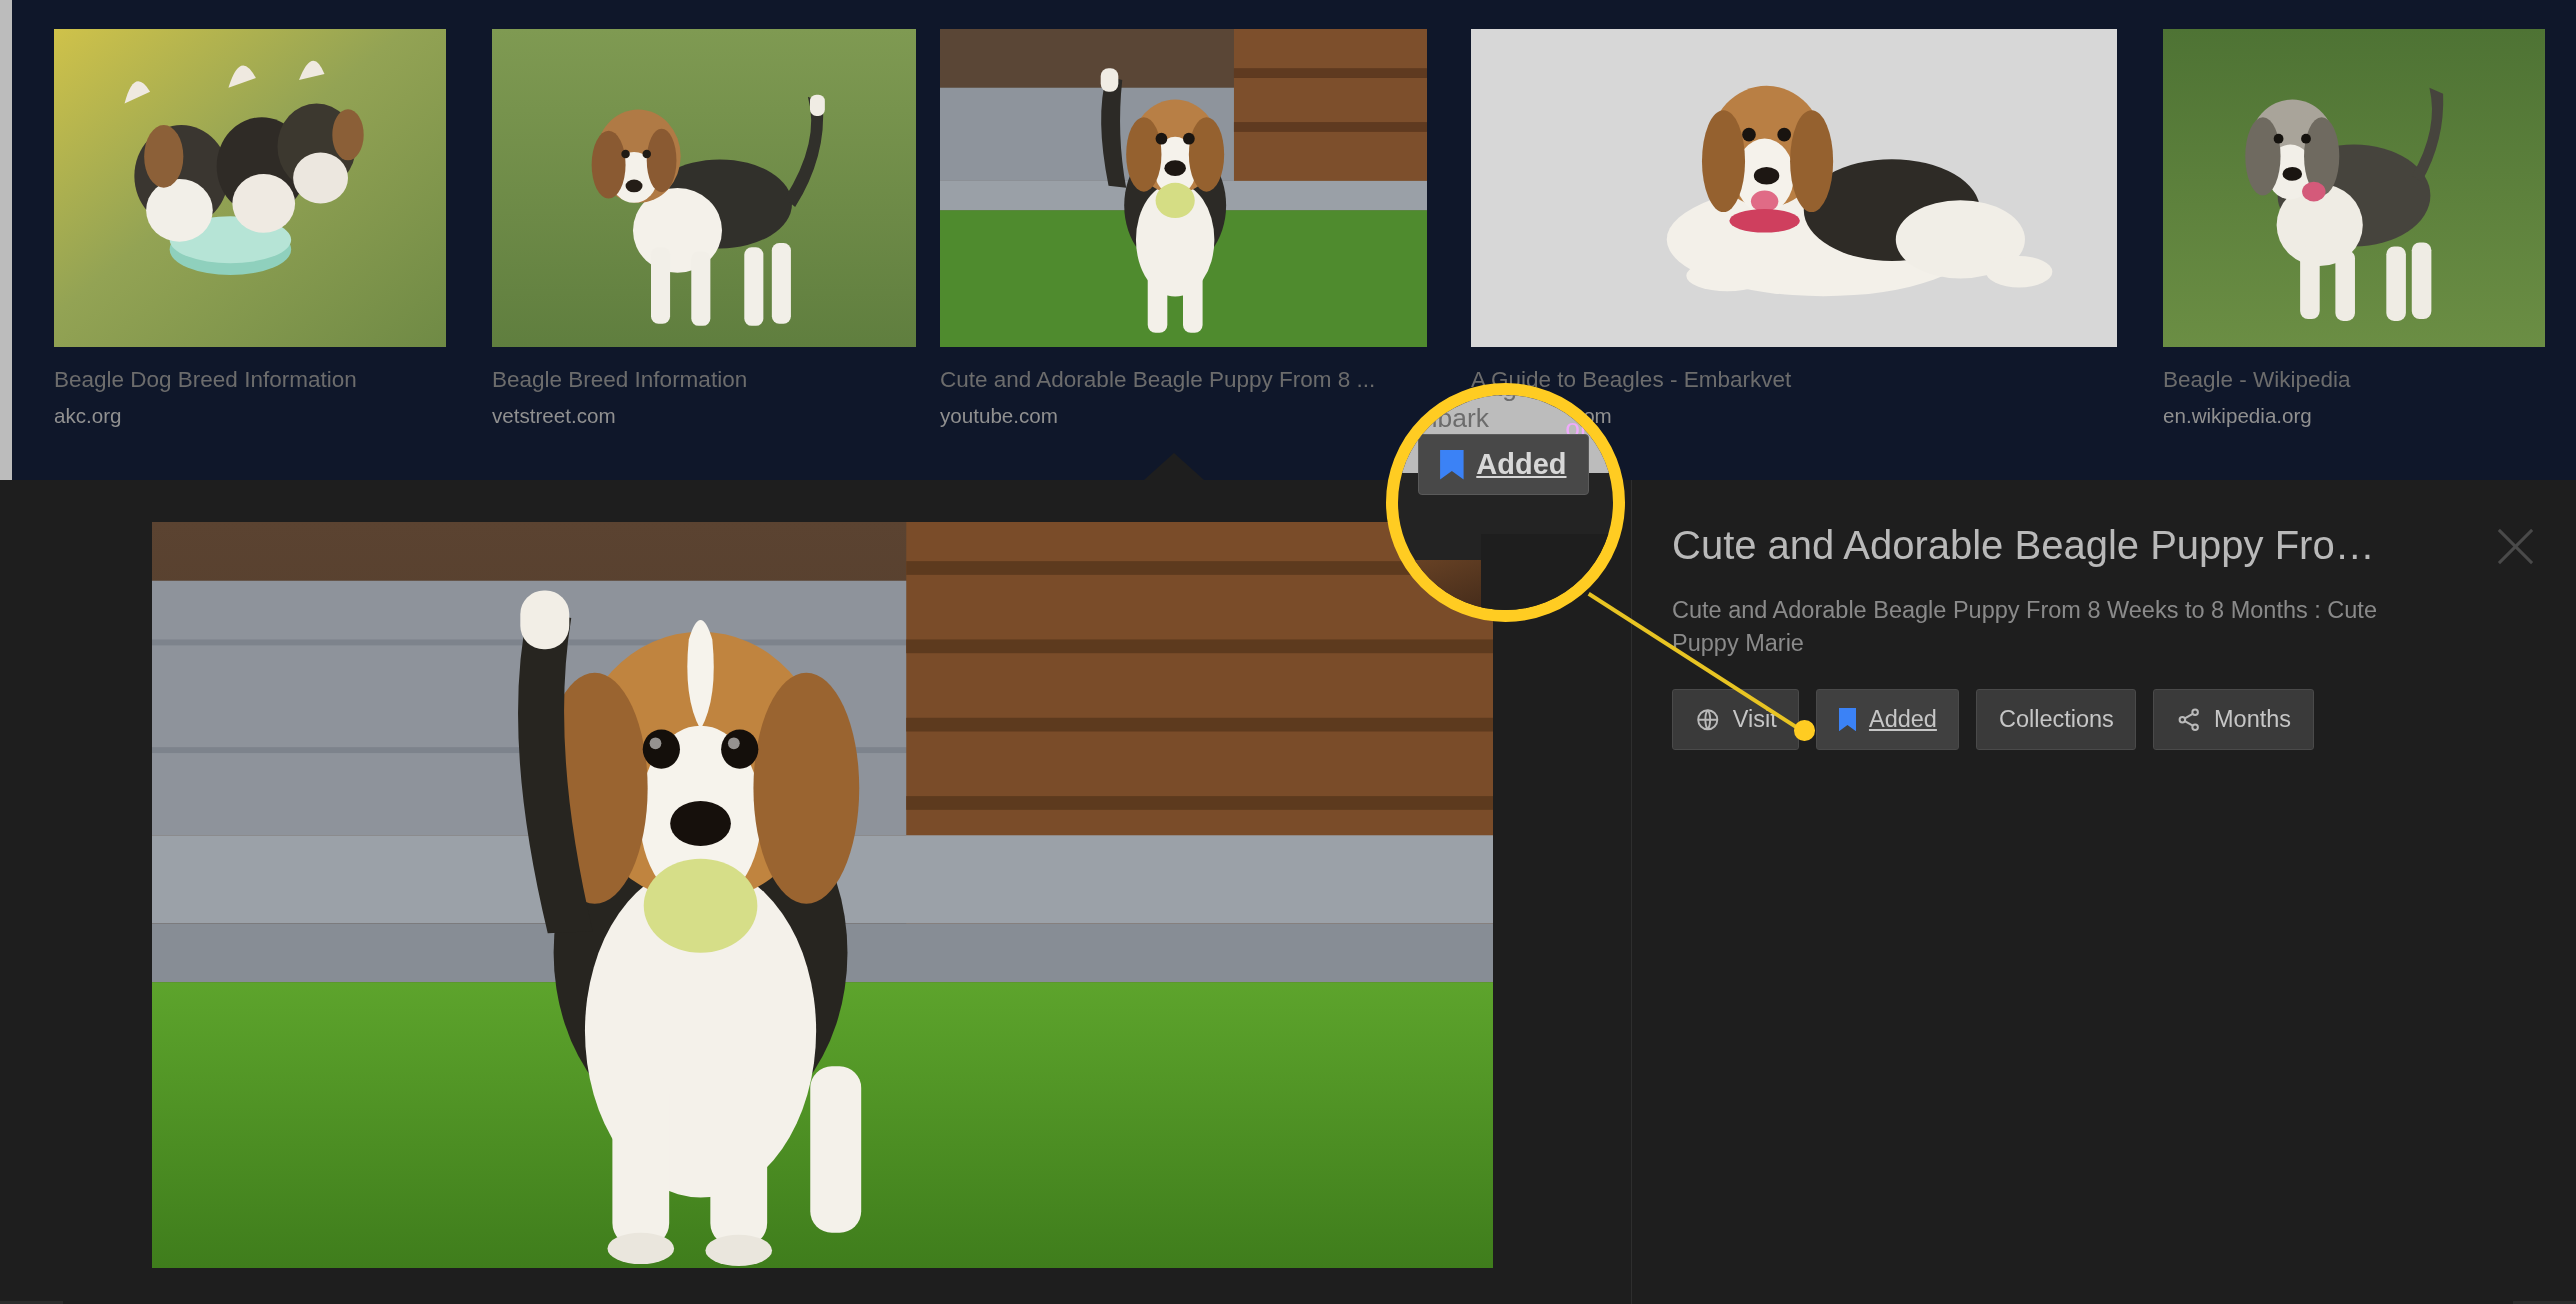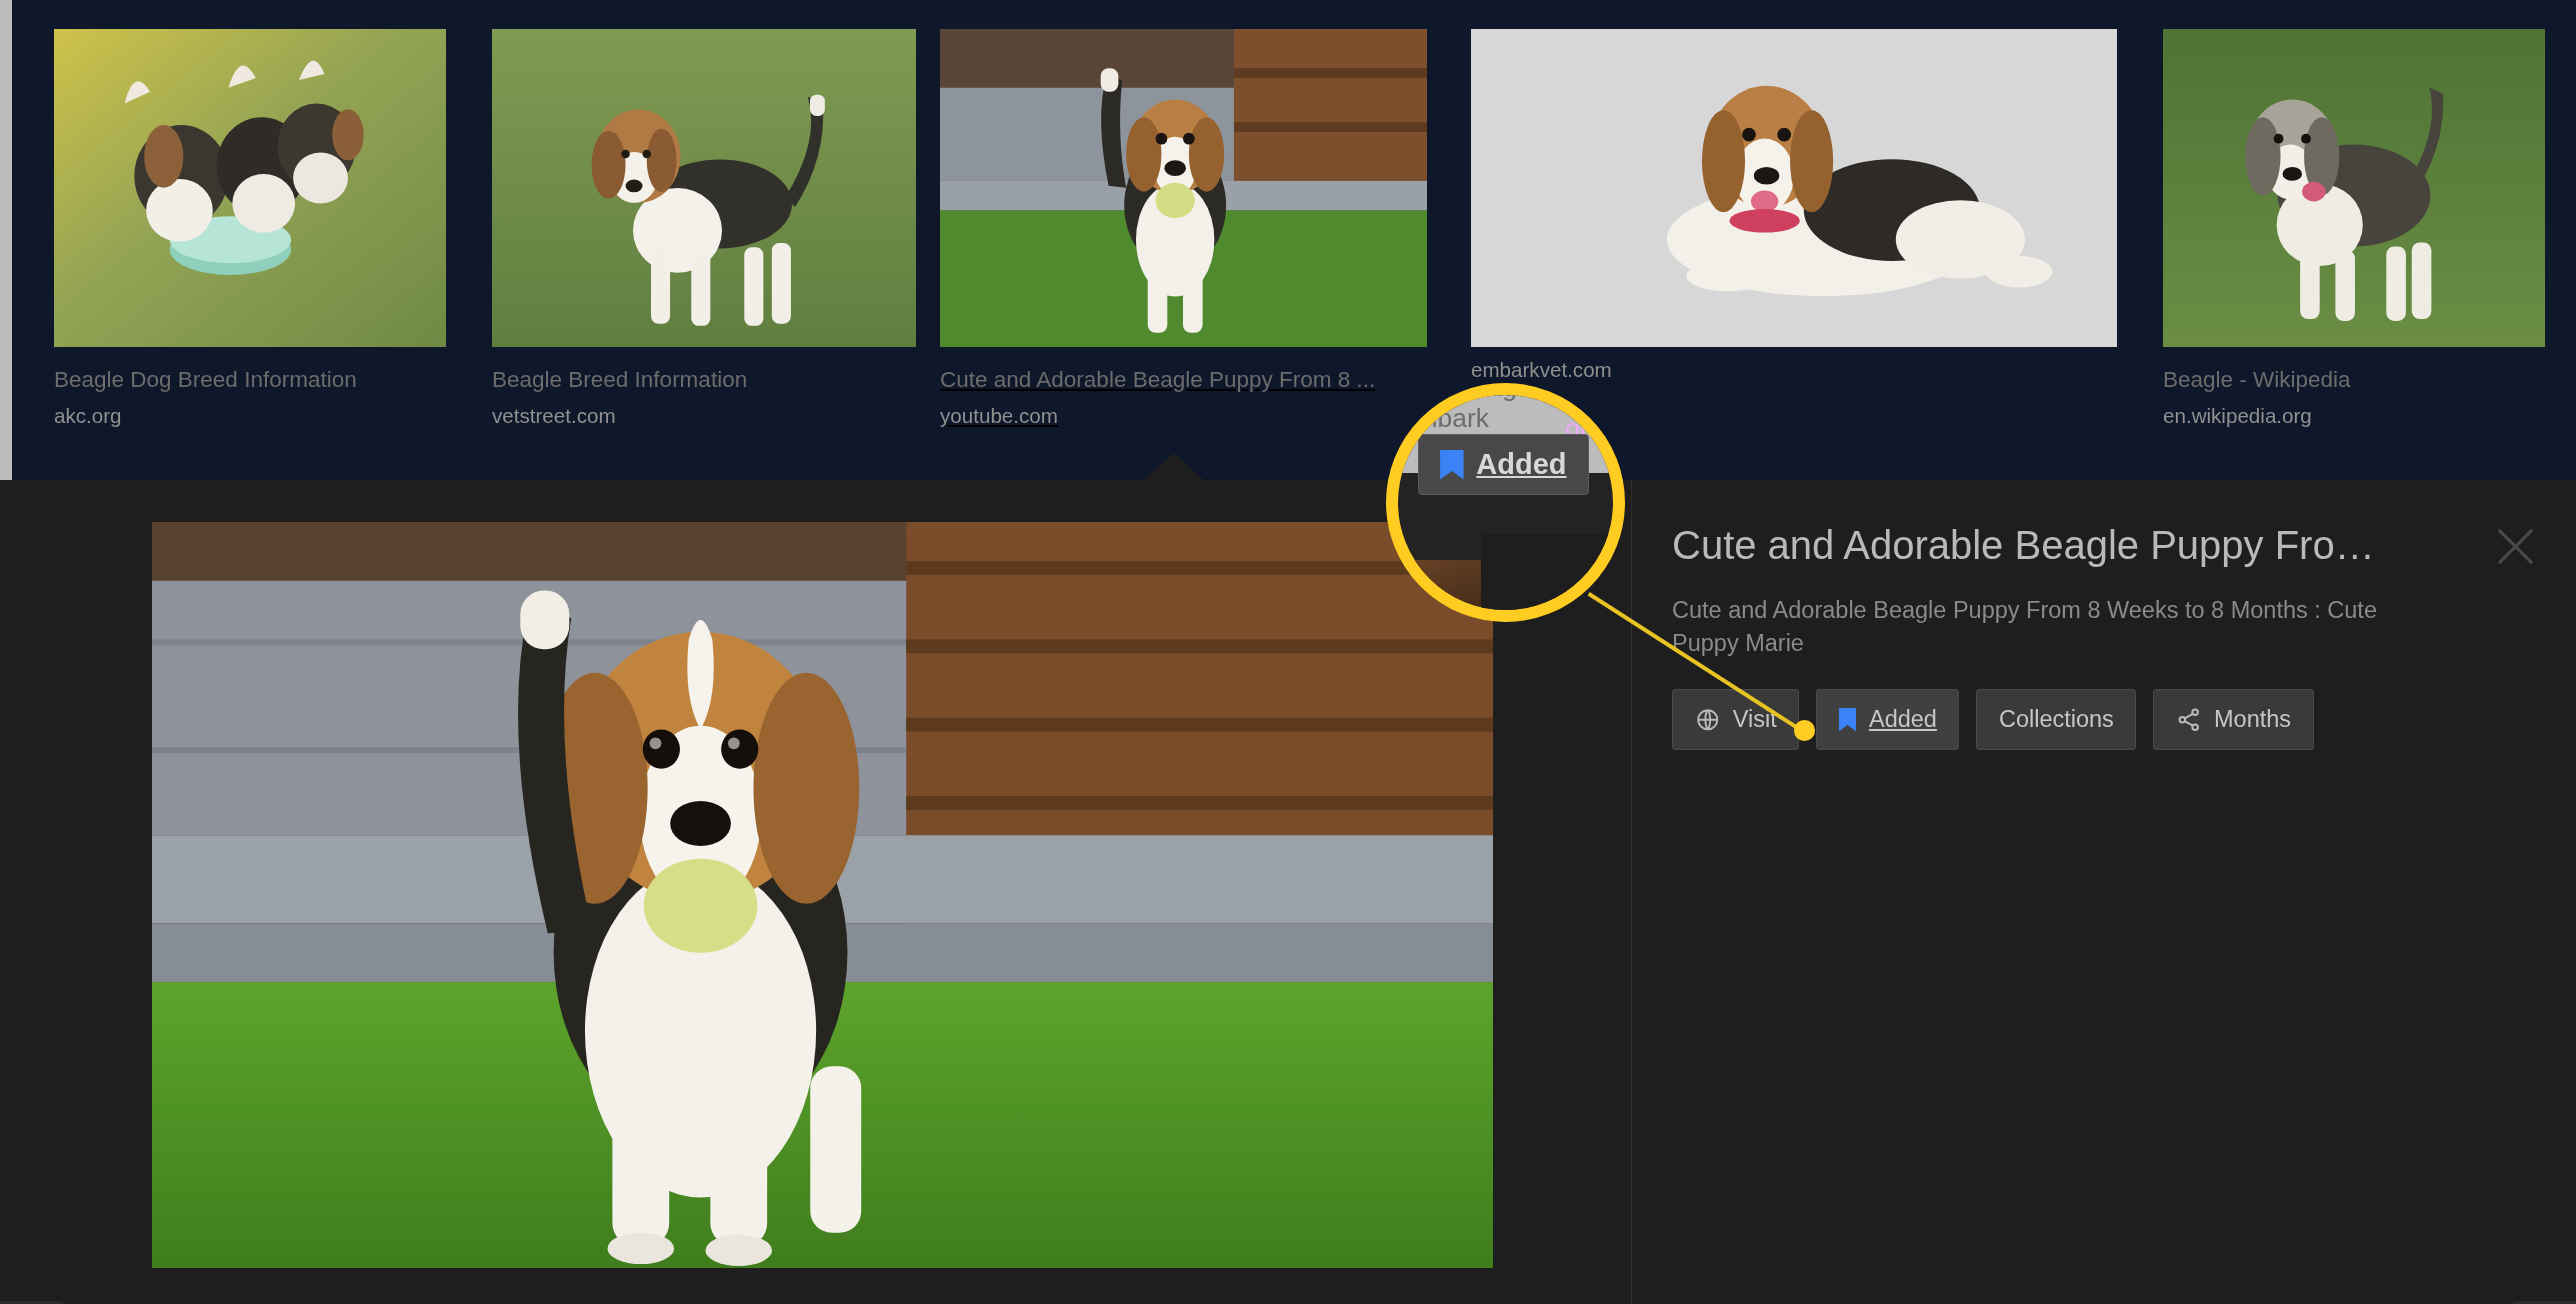--- a/index.html
+++ b/index.html
@@ -219,21 +219,21 @@
           <rect x="150" y="206" width="18" height="72" rx="7" fill="#f2efe8"></rect>
           <rect x="188" y="210" width="18" height="70" rx="7" fill="#f2efe8"></rect>
           <rect x="238" y="206" width="18" height="74" rx="7" fill="#f2efe8"></rect>
           <rect x="264" y="202" width="18" height="76" rx="7" fill="#f2efe8"></rect>
         </svg>
       </div>
       <div class="result-title">Beagle Breed Information</div>
       <div class="result-domain">vetstreet.com</div>
     </div>
 
-    <div class="result-card" style="left:928px; width:487px;text-decoration:underline;">
+    <div class="result-card" style="left:928px; width:487px;">
       <div class="result-thumb">
         <svg class="ph" viewBox="0 0 497 325" preserveAspectRatio="none">
           <rect width="497" height="325" fill="#6d6963"></rect>
           <rect y="0" width="497" height="60" fill="#5a4636"></rect>
           <rect y="60" width="497" height="95" fill="#8e949c"></rect>
           <rect x="300" y="0" width="197" height="160" fill="#7d4f2c"></rect>
           <rect x="300" y="40" width="197" height="10" fill="#5f3a20"></rect>
           <rect x="300" y="95" width="197" height="10" fill="#5f3a20"></rect>
           <rect y="155" width="497" height="30" fill="#9aa0a7"></rect>
           <rect y="185" width="497" height="140" fill="#4f8b2e"></rect>
@@ -271,20 +271,21 @@
           <circle cx="284" cy="108" r="7" fill="#191410"></circle>
           <circle cx="320" cy="108" r="7" fill="#191410"></circle>
           <ellipse cx="302" cy="150" rx="13" ry="9" fill="#1d1713"></ellipse>
           <ellipse cx="300" cy="176" rx="14" ry="11" fill="#e06b86"></ellipse>
           <ellipse cx="300" cy="196" rx="36" ry="12" fill="#cf3f5e"></ellipse>
           <ellipse cx="560" cy="248" rx="34" ry="16" fill="#f1eee7"></ellipse>
           <ellipse cx="262" cy="252" rx="42" ry="16" fill="#f3f0e9"></ellipse>
           <ellipse cx="350" cy="256" rx="42" ry="15" fill="#f3f0e9"></ellipse>
         </svg>
       </div>
+      <div class="result-title">A Guide to Beagles - Embarkvet</div>
       <div class="result-domain">embarkvet.com</div>
     </div>
 
     <div class="result-card" style="left:2151px; width:382px;">
       <div class="result-thumb">
         <svg class="ph" viewBox="0 0 390 325" preserveAspectRatio="none">
           <defs>
             <linearGradient id="g5" x1="0" y1="0" x2="0" y2="1">
               <stop offset="0%" stop-color="#4e7334"></stop>
                 <stop offset="100%" stop-color="#6b8e44"></stop>

